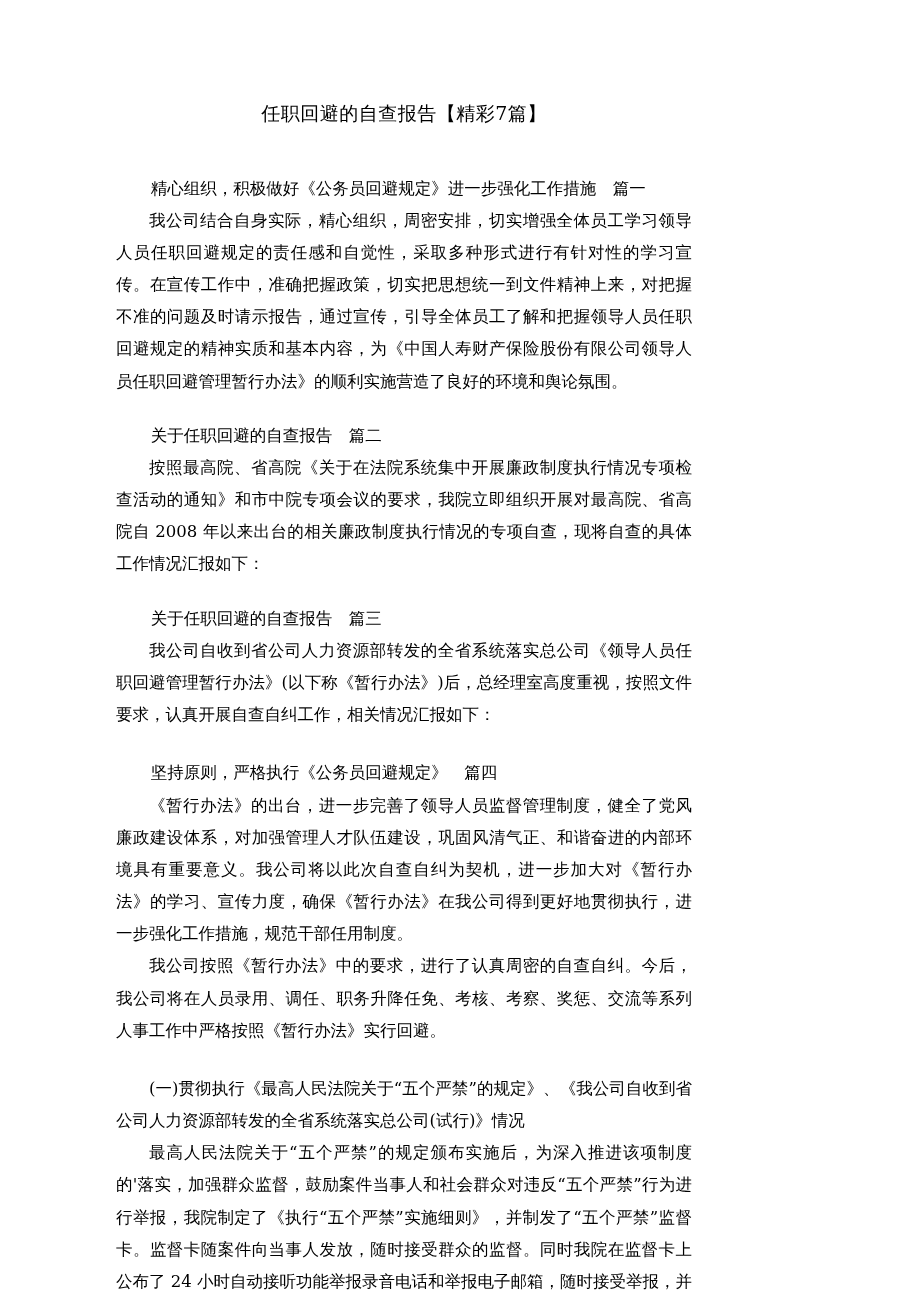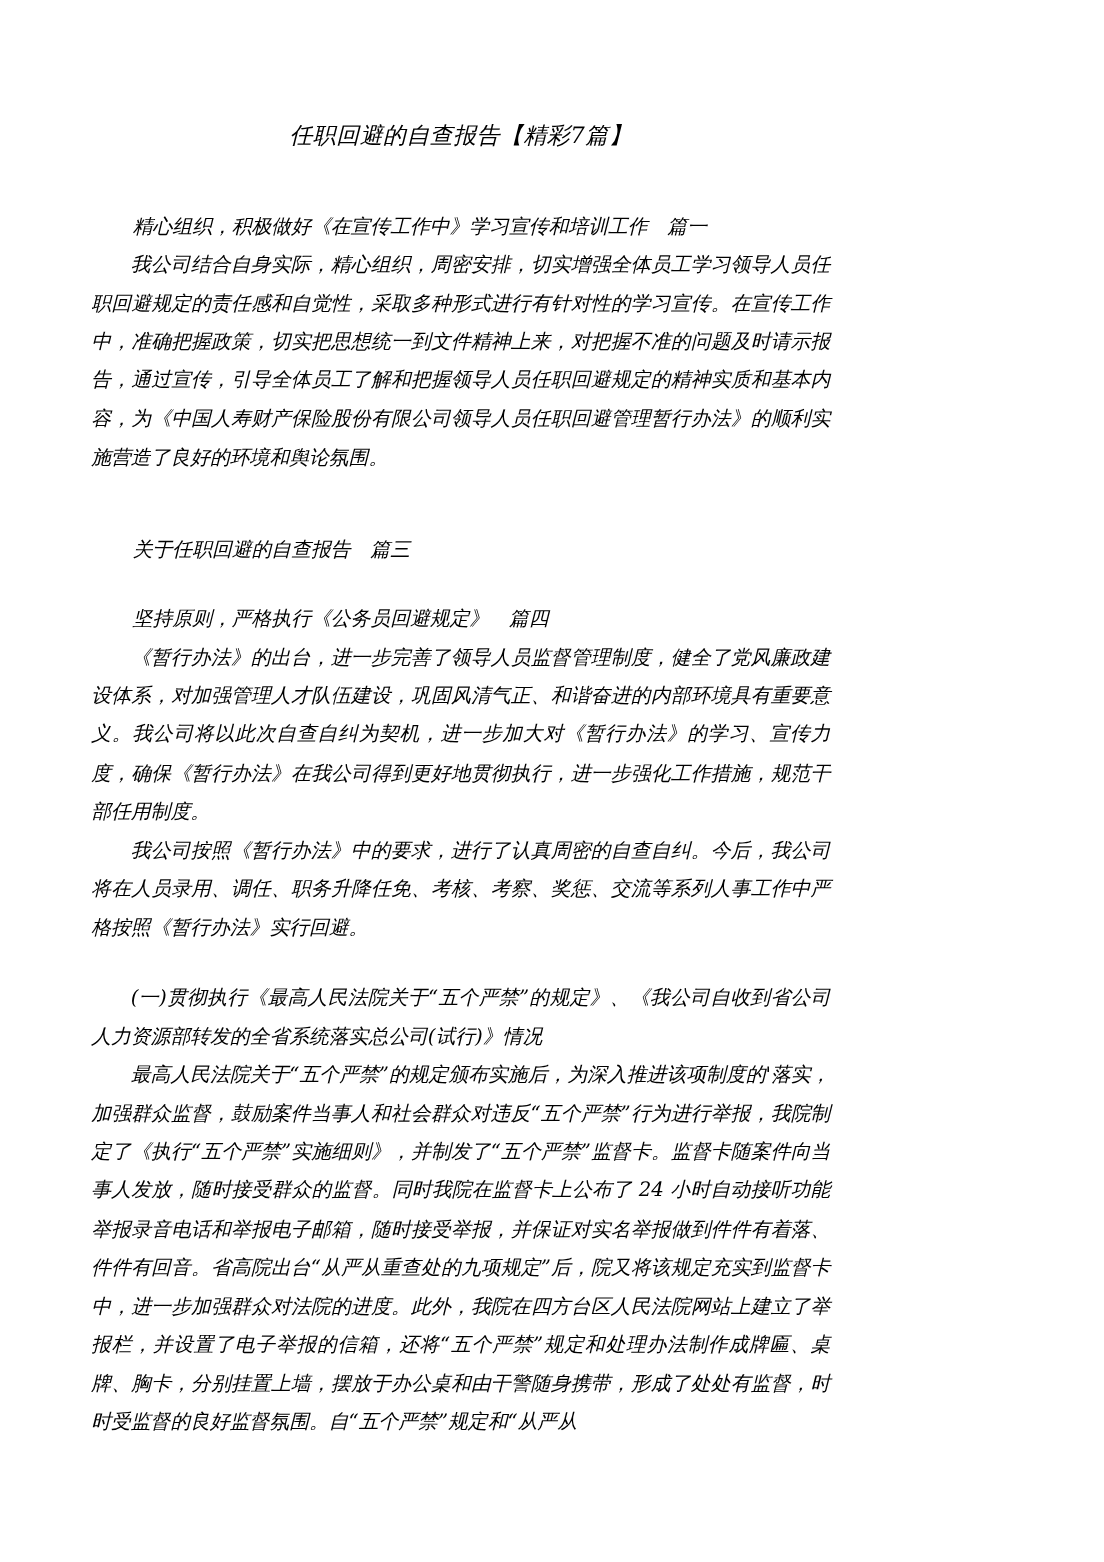--- a/index.html
+++ b/index.html
@@ -11,22 +11,21 @@
     width: 920px;
     height: 1302px;
     font-family: "DejaVu Serif", "Liberation Serif", serif;
     color: #000000;
   }
   .page {
     position: relative;
     width: 780px;
     height: 1302px;
     box-sizing: border-box;
-    padding: 100px 88px 40px 76px;
-    font-style: italic;
+    padding: 100px 88px 40px 116px;
   }
   .doc-title {
     text-align: center;
     font-size: 19px;
     line-height: 1.4;
     letter-spacing: 0.5px;
     margin: 0 0 46px 0;
     font-weight: normal;
   }
   .section {
@@ -51,31 +50,36 @@
   .gap-lg { height: 26px; }
 </style>
 </head>
 <body>
 
 <div class="page">
 
   <h1 class="doc-title">任职回避的自查报告【精彩7篇】</h1>
 
   <div class="section">
-    <p class="heading">精心组织，积极做好《在宣传工作中》学习宣传和培训工作　篇一</p>
+    <p class="heading">精心组织，积极做好《公务员回避规定》进一步强化工作措施　篇一</p>
     <p class="para">我公司结合自身实际，精心组织，周密安排，切实增强全体员工学习领导人员任职回避规定的责任感和自觉性，采取多种形式进行有针对性的学习宣传。在宣传工作中，准确把握政策，切实把思想统一到文件精神上来，对把握不准的问题及时请示报告，通过宣传，引导全体员工了解和把握领导人员任职回避规定的精神实质和基本内容，为《中国人寿财产保险股份有限公司领导人员任职回避管理暂行办法》的顺利实施营造了良好的环境和舆论氛围。</p>
   </div>
 
   <div class="gap-md"></div>
 
+  <div class="section">
+    <p class="heading">关于任职回避的自查报告　篇二</p>
+    <p class="para">按照最高院、省高院《关于在法院系统集中开展廉政制度执行情况专项检查活动的通知》和市中院专项会议的要求，我院立即组织开展对最高院、省高院自 2008 年以来出台的相关廉政制度执行情况的专项自查，现将自查的具体工作情况汇报如下：</p>
+  </div>
 
   <div class="gap-md"></div>
 
   <div class="section">
     <p class="heading">关于任职回避的自查报告　篇三</p>
+    <p class="para">我公司自收到省公司人力资源部转发的全省系统落实总公司《领导人员任职回避管理暂行办法》(以下称《暂行办法》)后，总经理室高度重视，按照文件要求，认真开展自查自纠工作，相关情况汇报如下：</p>
   </div>
 
   <div class="gap-lg"></div>
 
   <div class="section">
     <p class="heading">坚持原则，严格执行《公务员回避规定》　篇四</p>
     <p class="para">《暂行办法》的出台，进一步完善了领导人员监督管理制度，健全了党风廉政建设体系，对加强管理人才队伍建设，巩固风清气正、和谐奋进的内部环境具有重要意义。我公司将以此次自查自纠为契机，进一步加大对《暂行办法》的学习、宣传力度，确保《暂行办法》在我公司得到更好地贯彻执行，进一步强化工作措施，规范干部任用制度。</p>
     <p class="para">我公司按照《暂行办法》中的要求，进行了认真周密的自查自纠。今后，我公司将在人员录用、调任、职务升降任免、考核、考察、奖惩、交流等系列人事工作中严格按照《暂行办法》实行回避。</p>
   </div>
 

